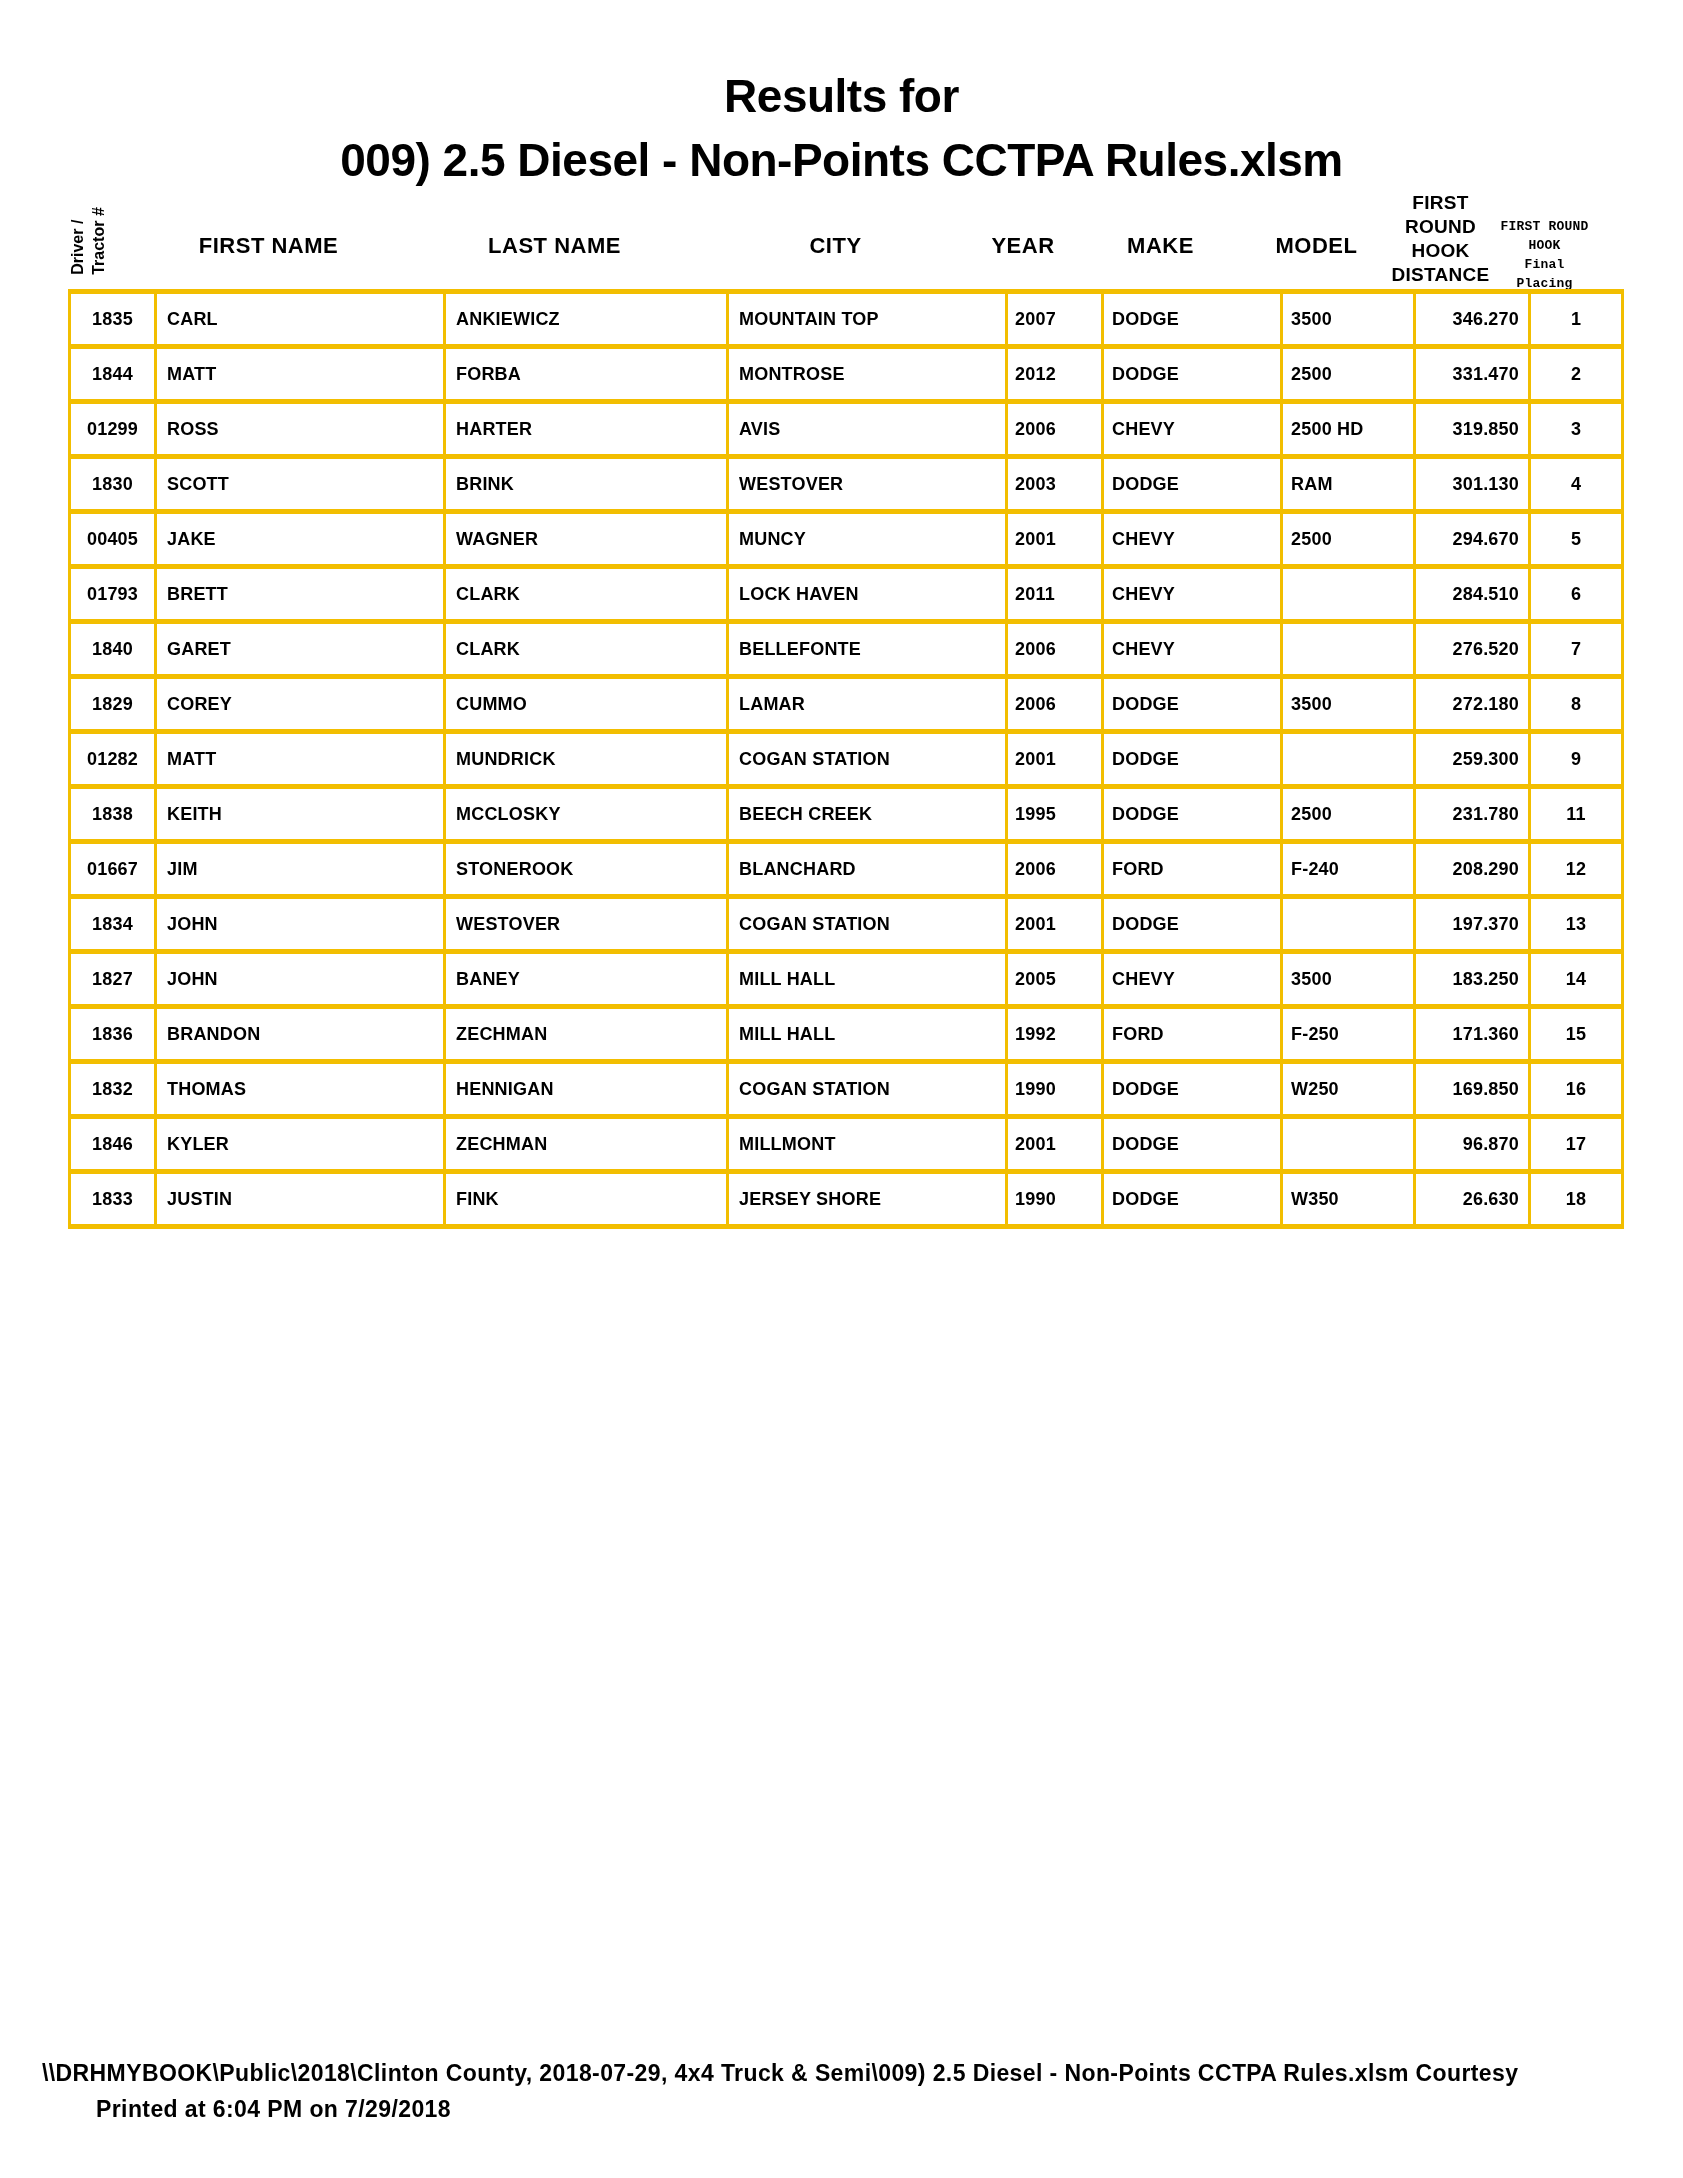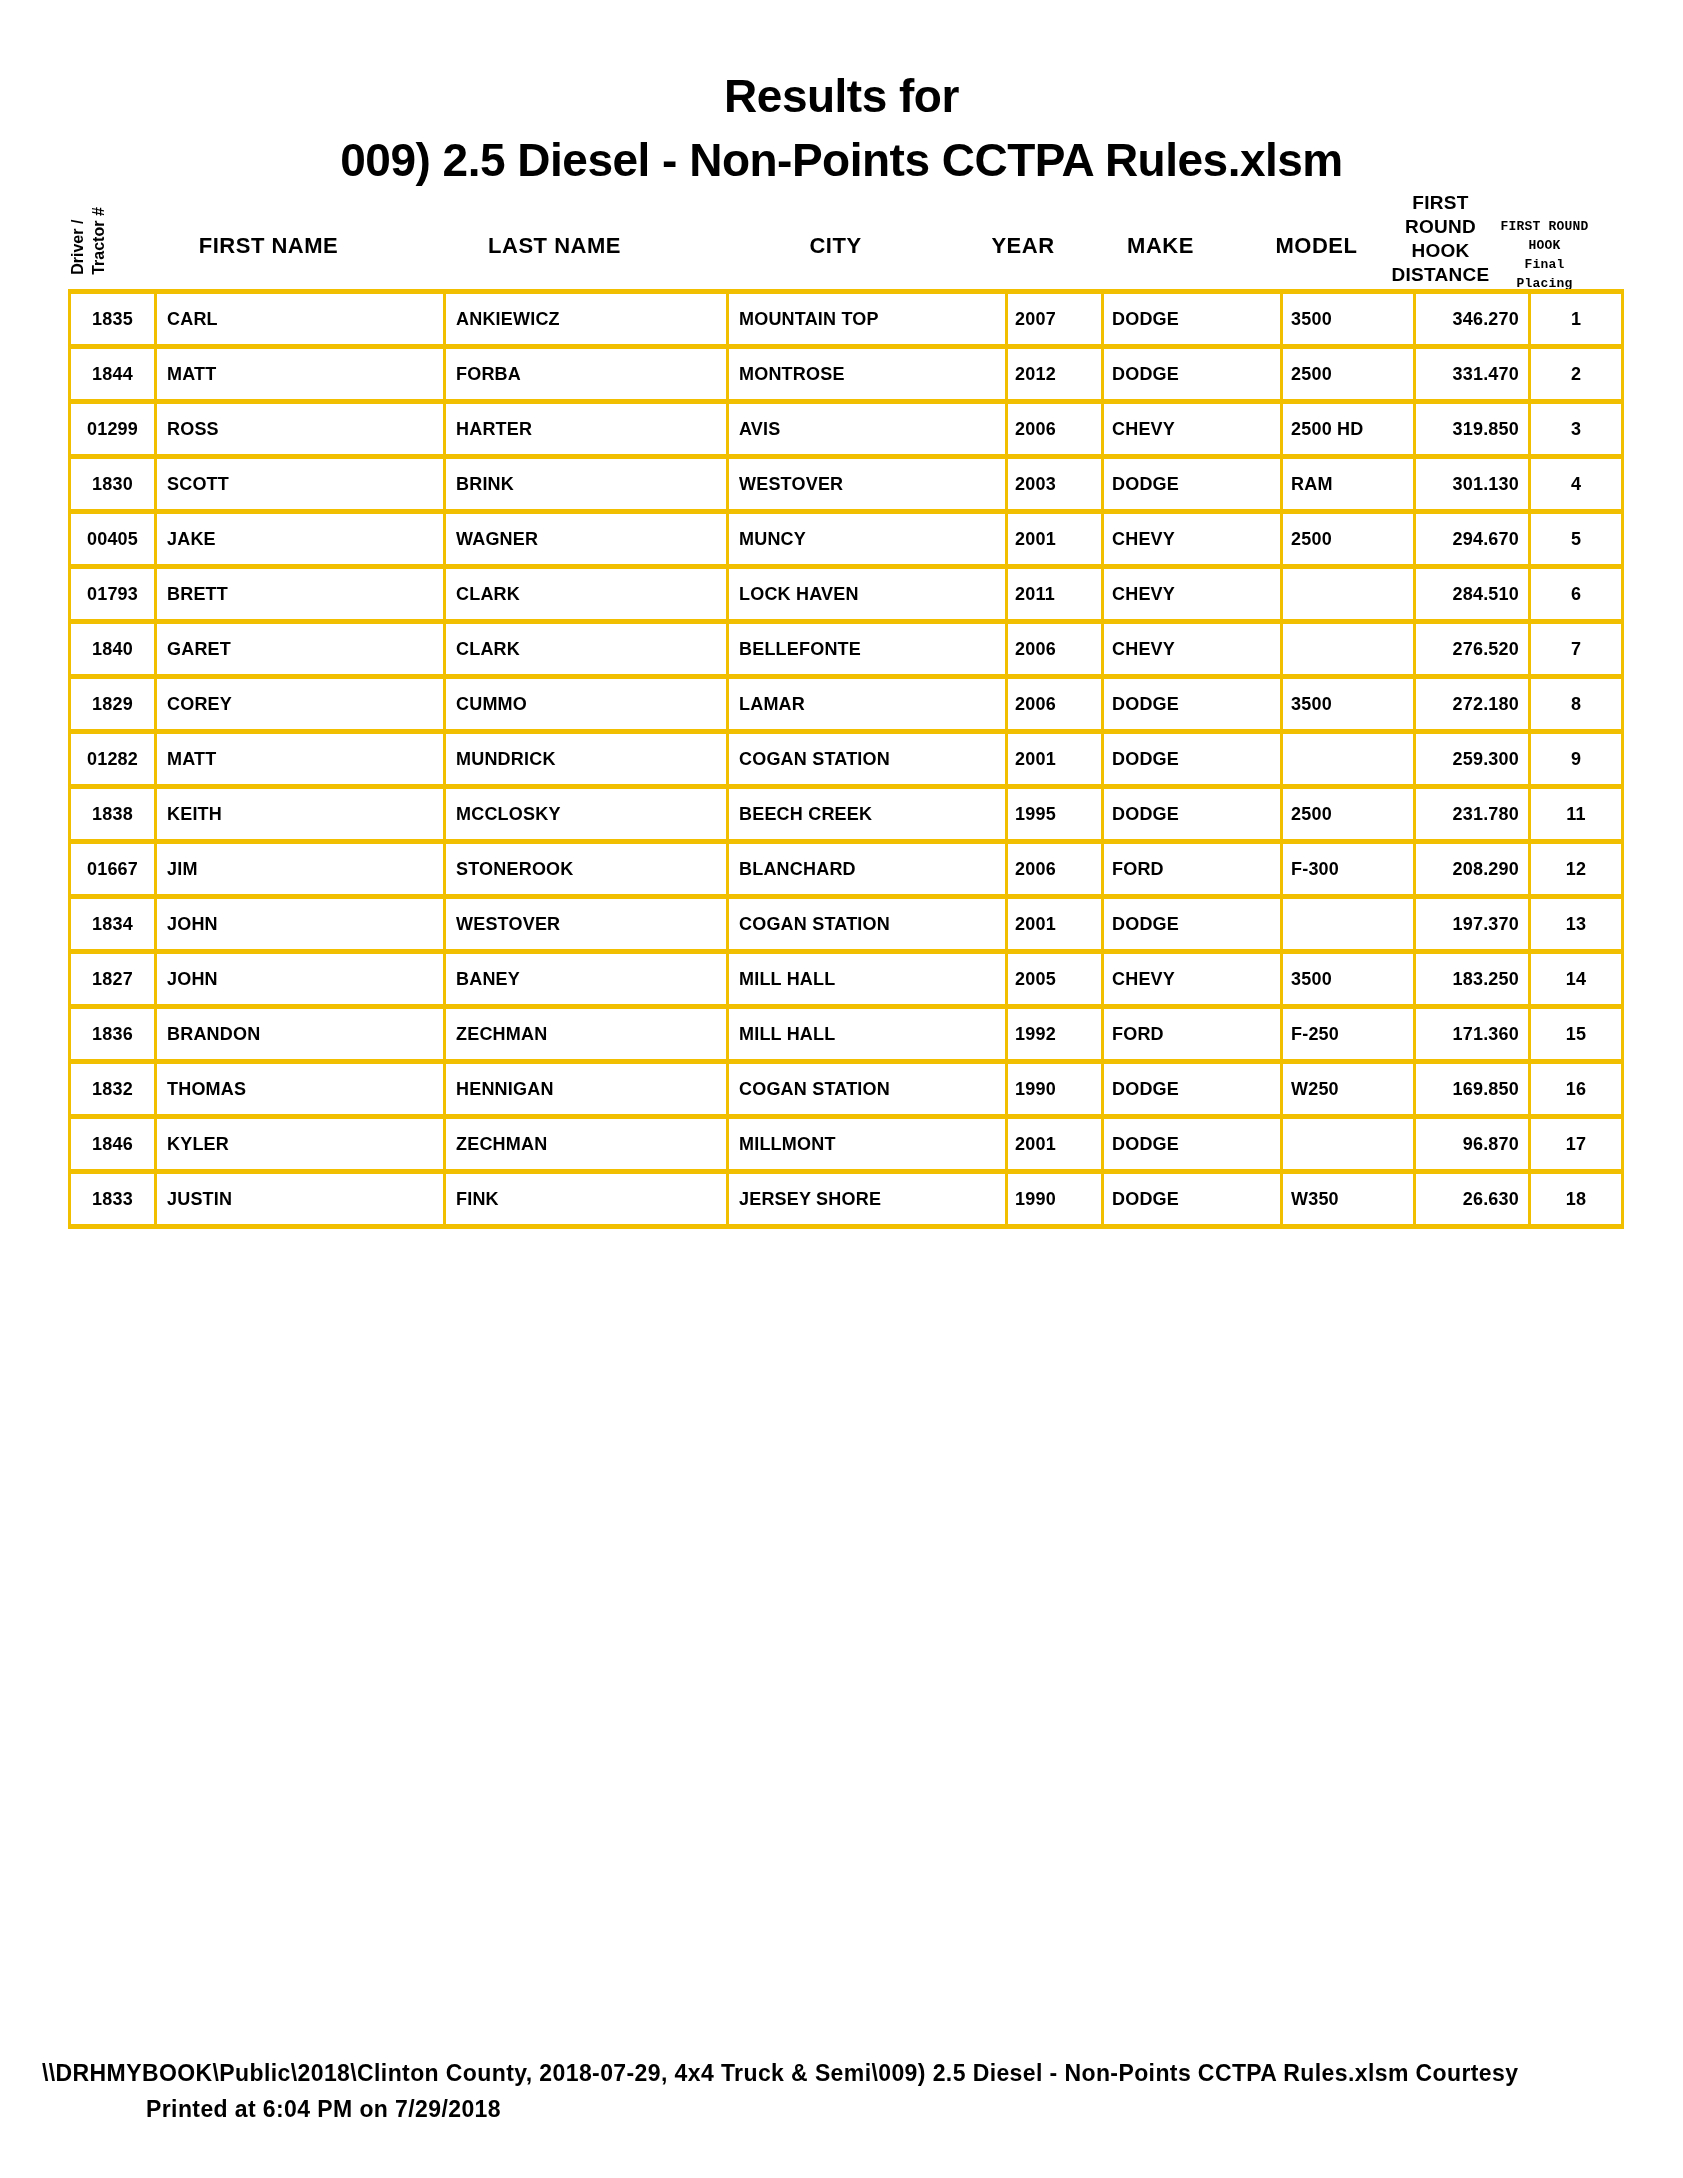--- a/index.html
+++ b/index.html
@@ -51,21 +51,21 @@
   table.grid td:nth-child(6),
   table.grid td:nth-child(7){text-align:left;padding-left:8px;}
   table.grid td:nth-child(8){text-align:right;padding-right:9px;}
   table.grid td:nth-child(9){text-align:center;}
   
   .footer{
     position:absolute;left:42px;top:2055px;
     font-size:23px;font-weight:bold;letter-spacing:0.4px;line-height:36px;white-space:nowrap;
   }
   .footer-line2{display:flex;}
-  .printed{margin-left:104px;}
+  .printed{margin-left:54px;}
 </style>
 </head>
 <body>
 
 <div class="title1">Results for</div>
 <div class="title2">009) 2.5 Diesel - Non-Points CCTPA Rules.xlsm</div>
 
 <div class="header-band">
   <div class="hcol w1">
     <div class="rot">
@@ -219,21 +219,21 @@
         <td>231.780</td>
         <td>11</td>
       </tr>
       <tr>
         <td>01667</td>
         <td>JIM</td>
         <td>STONEROOK</td>
         <td>BLANCHARD</td>
         <td>2006</td>
         <td>FORD</td>
-        <td>F-300</td>
+        <td>F-240</td>
         <td>208.290</td>
         <td>12</td>
       </tr>
       <tr>
         <td>1834</td>
         <td>JOHN</td>
         <td>WESTOVER</td>
         <td>COGAN STATION</td>
         <td>2001</td>
         <td>DODGE</td>

